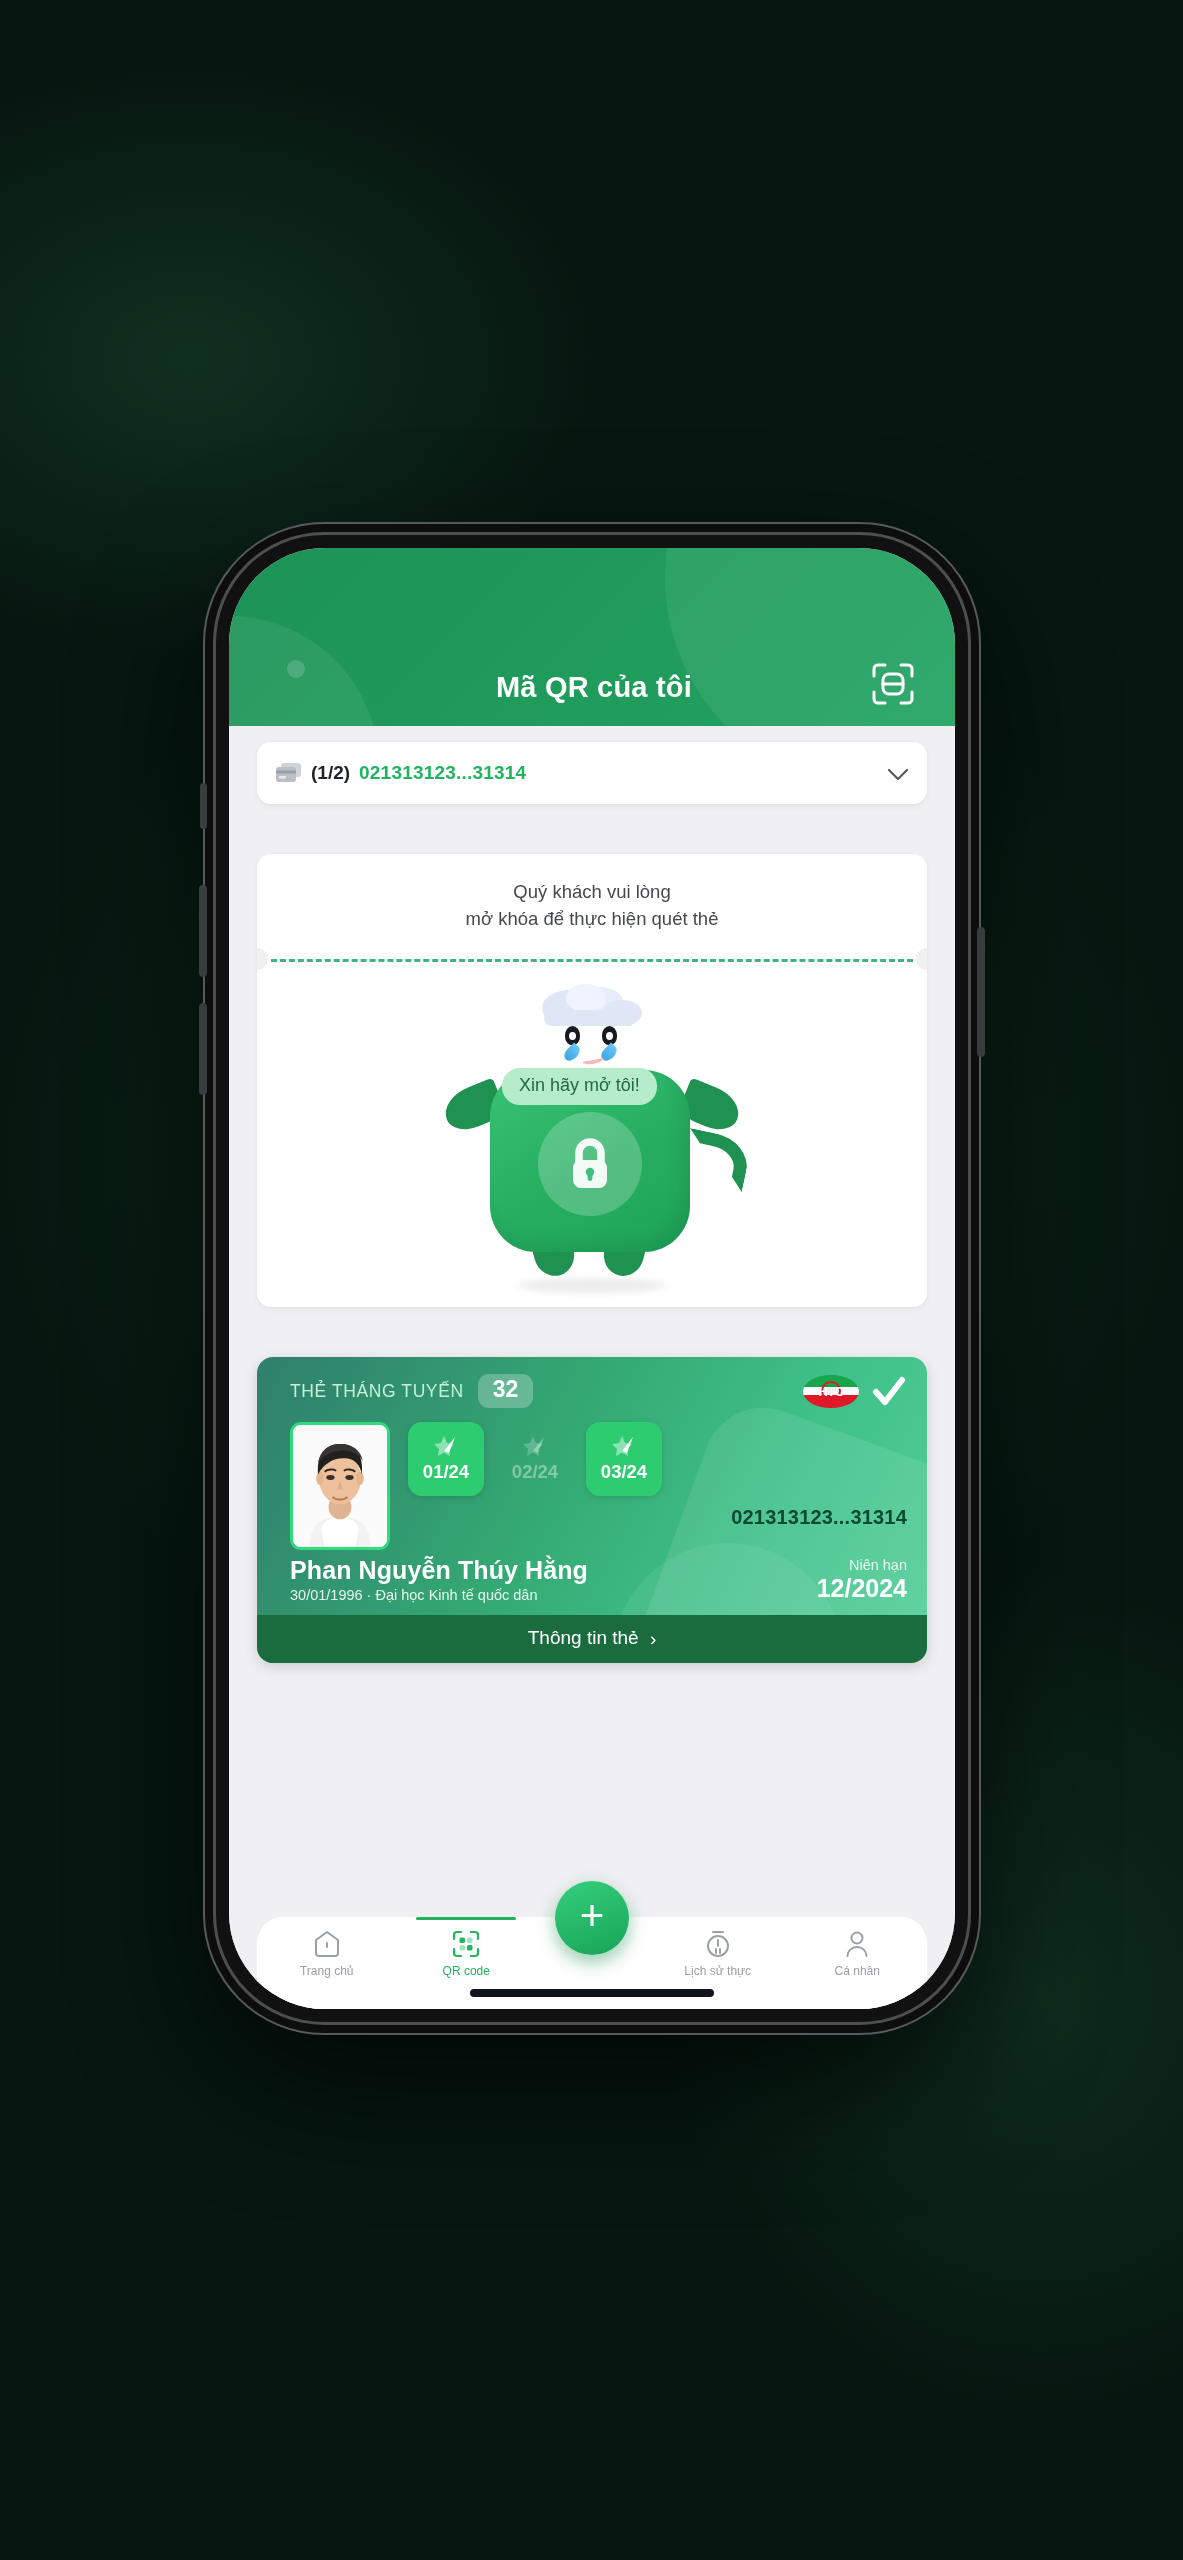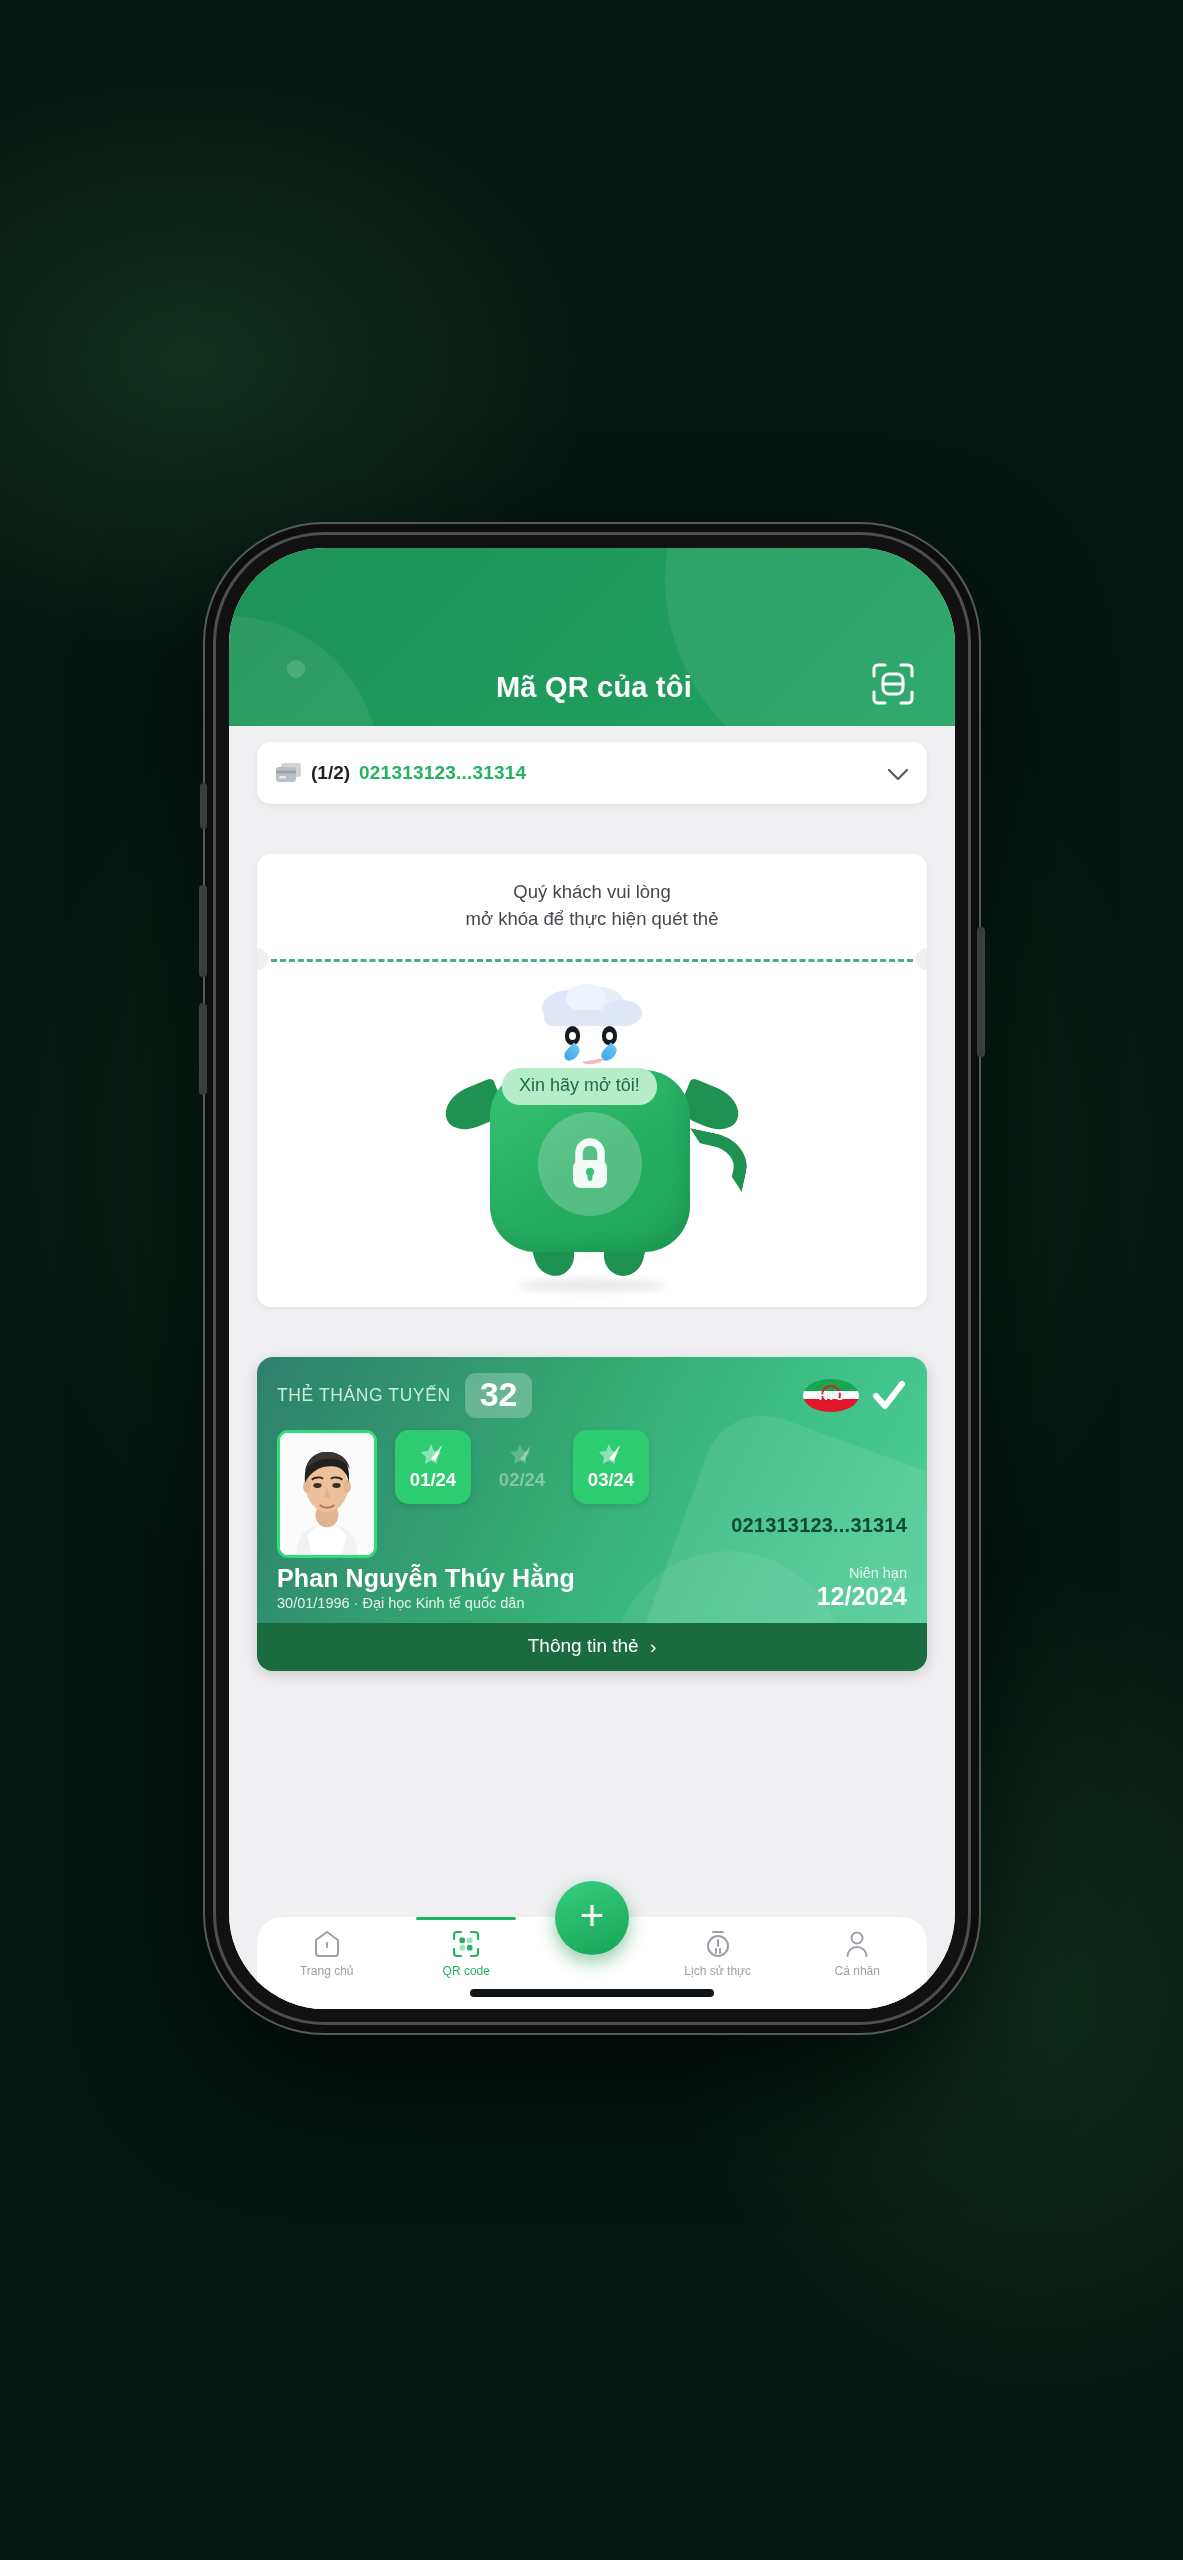--- a/index.html
+++ b/index.html
@@ -234,32 +234,32 @@
     background: rgba(255,255,255,0.09);
     transform: rotate(20deg);
     border-radius: 60px 0 0 0;
   }
   .mcard-wm2 {
     position: absolute; right: 84px; bottom: -110px;
     width: 230px; height: 230px;
     background: rgba(255,255,255,0.07);
     border-radius: 50%;
   }
-  .mcard-inner { position: relative; padding: 16px 20px 12px 20px; }
+  .mcard-inner { position: relative; padding: 16px 20px 12px 33px; }
 
   .mc-top { display: flex; align-items: center; }
   .mc-type {
     color: #c6f0d8; font-size: 17.5px; font-weight: 500;
     letter-spacing: .6px;
   }
   .mc-badge {
     margin-left: 14px;
     background: rgba(255,255,255,0.26);
     border-radius: 11px;
-    color: #ffffff; font-size: 34px; font-weight: 700;
+    color: #ffffff; font-size: 23px; font-weight: 700;
     padding: 4px 15px 7px 15px;
     line-height: 1;
   }
   .mc-logo { margin-left: auto; display: flex; align-items: center; gap: 11px; }
   .logo-oval {
     width: 56px; height: 33px; border-radius: 50%;
     background: linear-gradient(180deg, #17a64b 0%, #17a64b 36%, #ffffff 36%, #ffffff 60%, #e1172a 60%, #e1172a 100%);
     position: relative;
     display: flex; align-items: center; justify-content: center;
     overflow: hidden;

